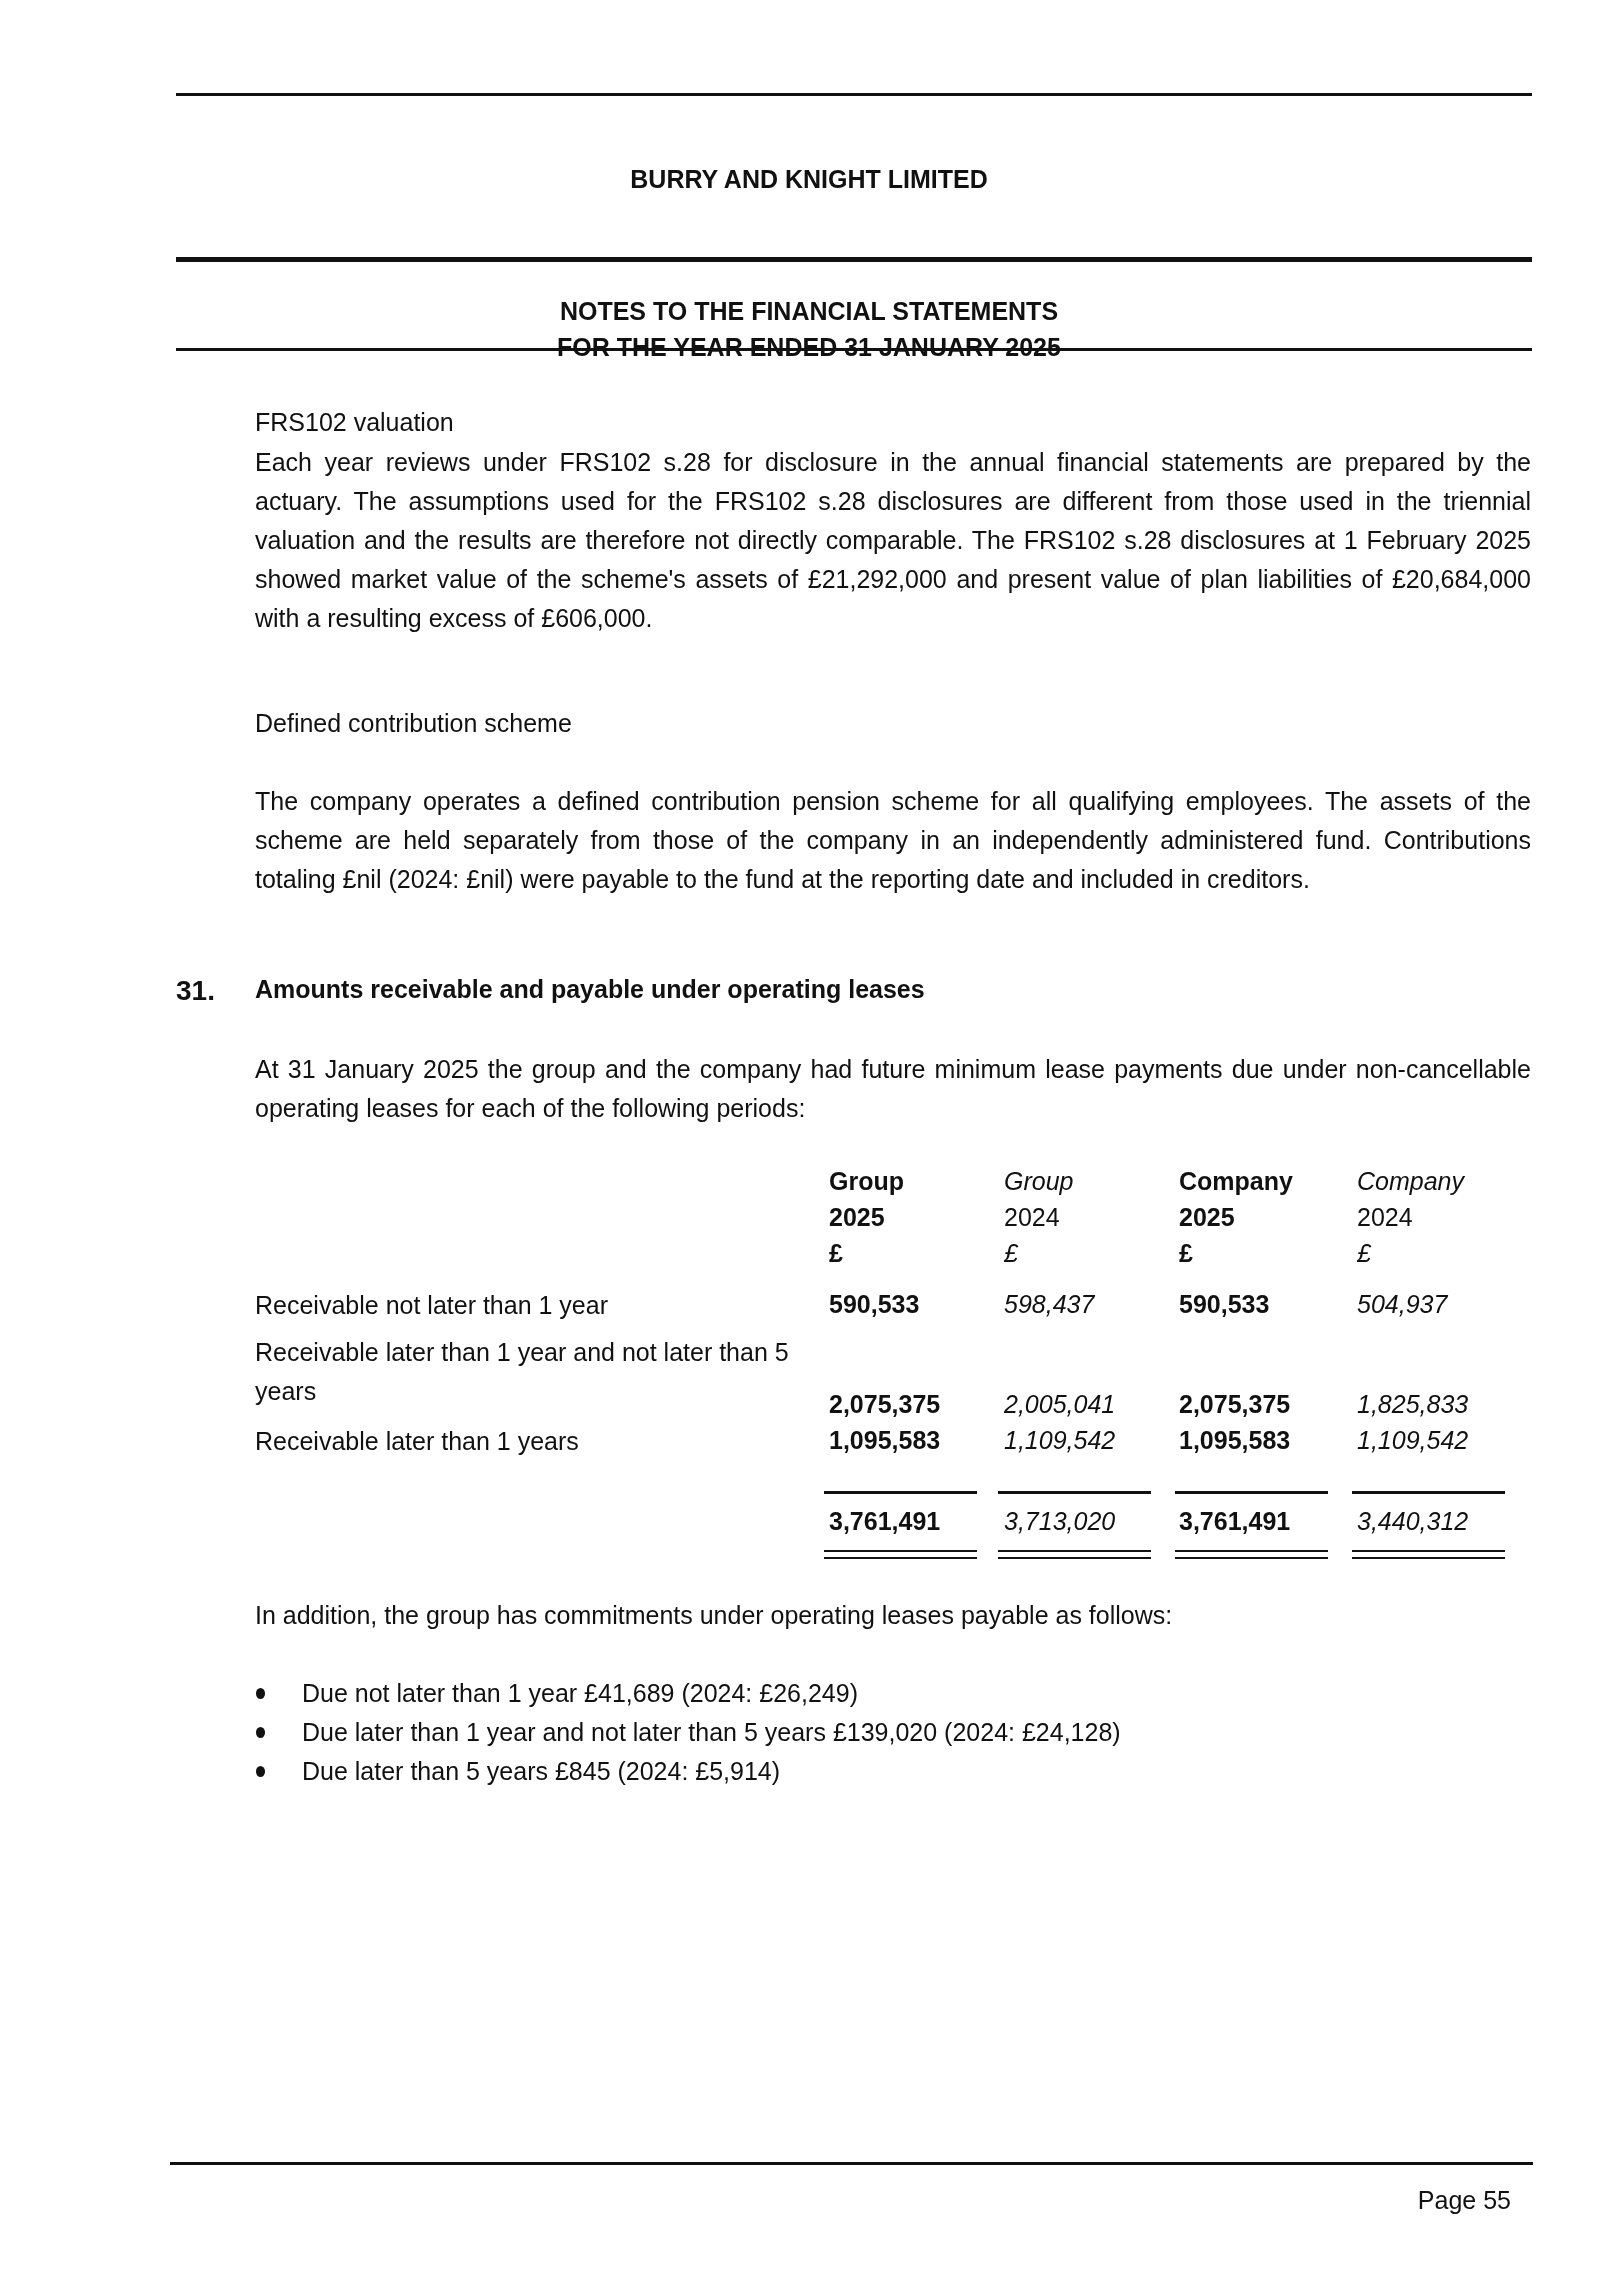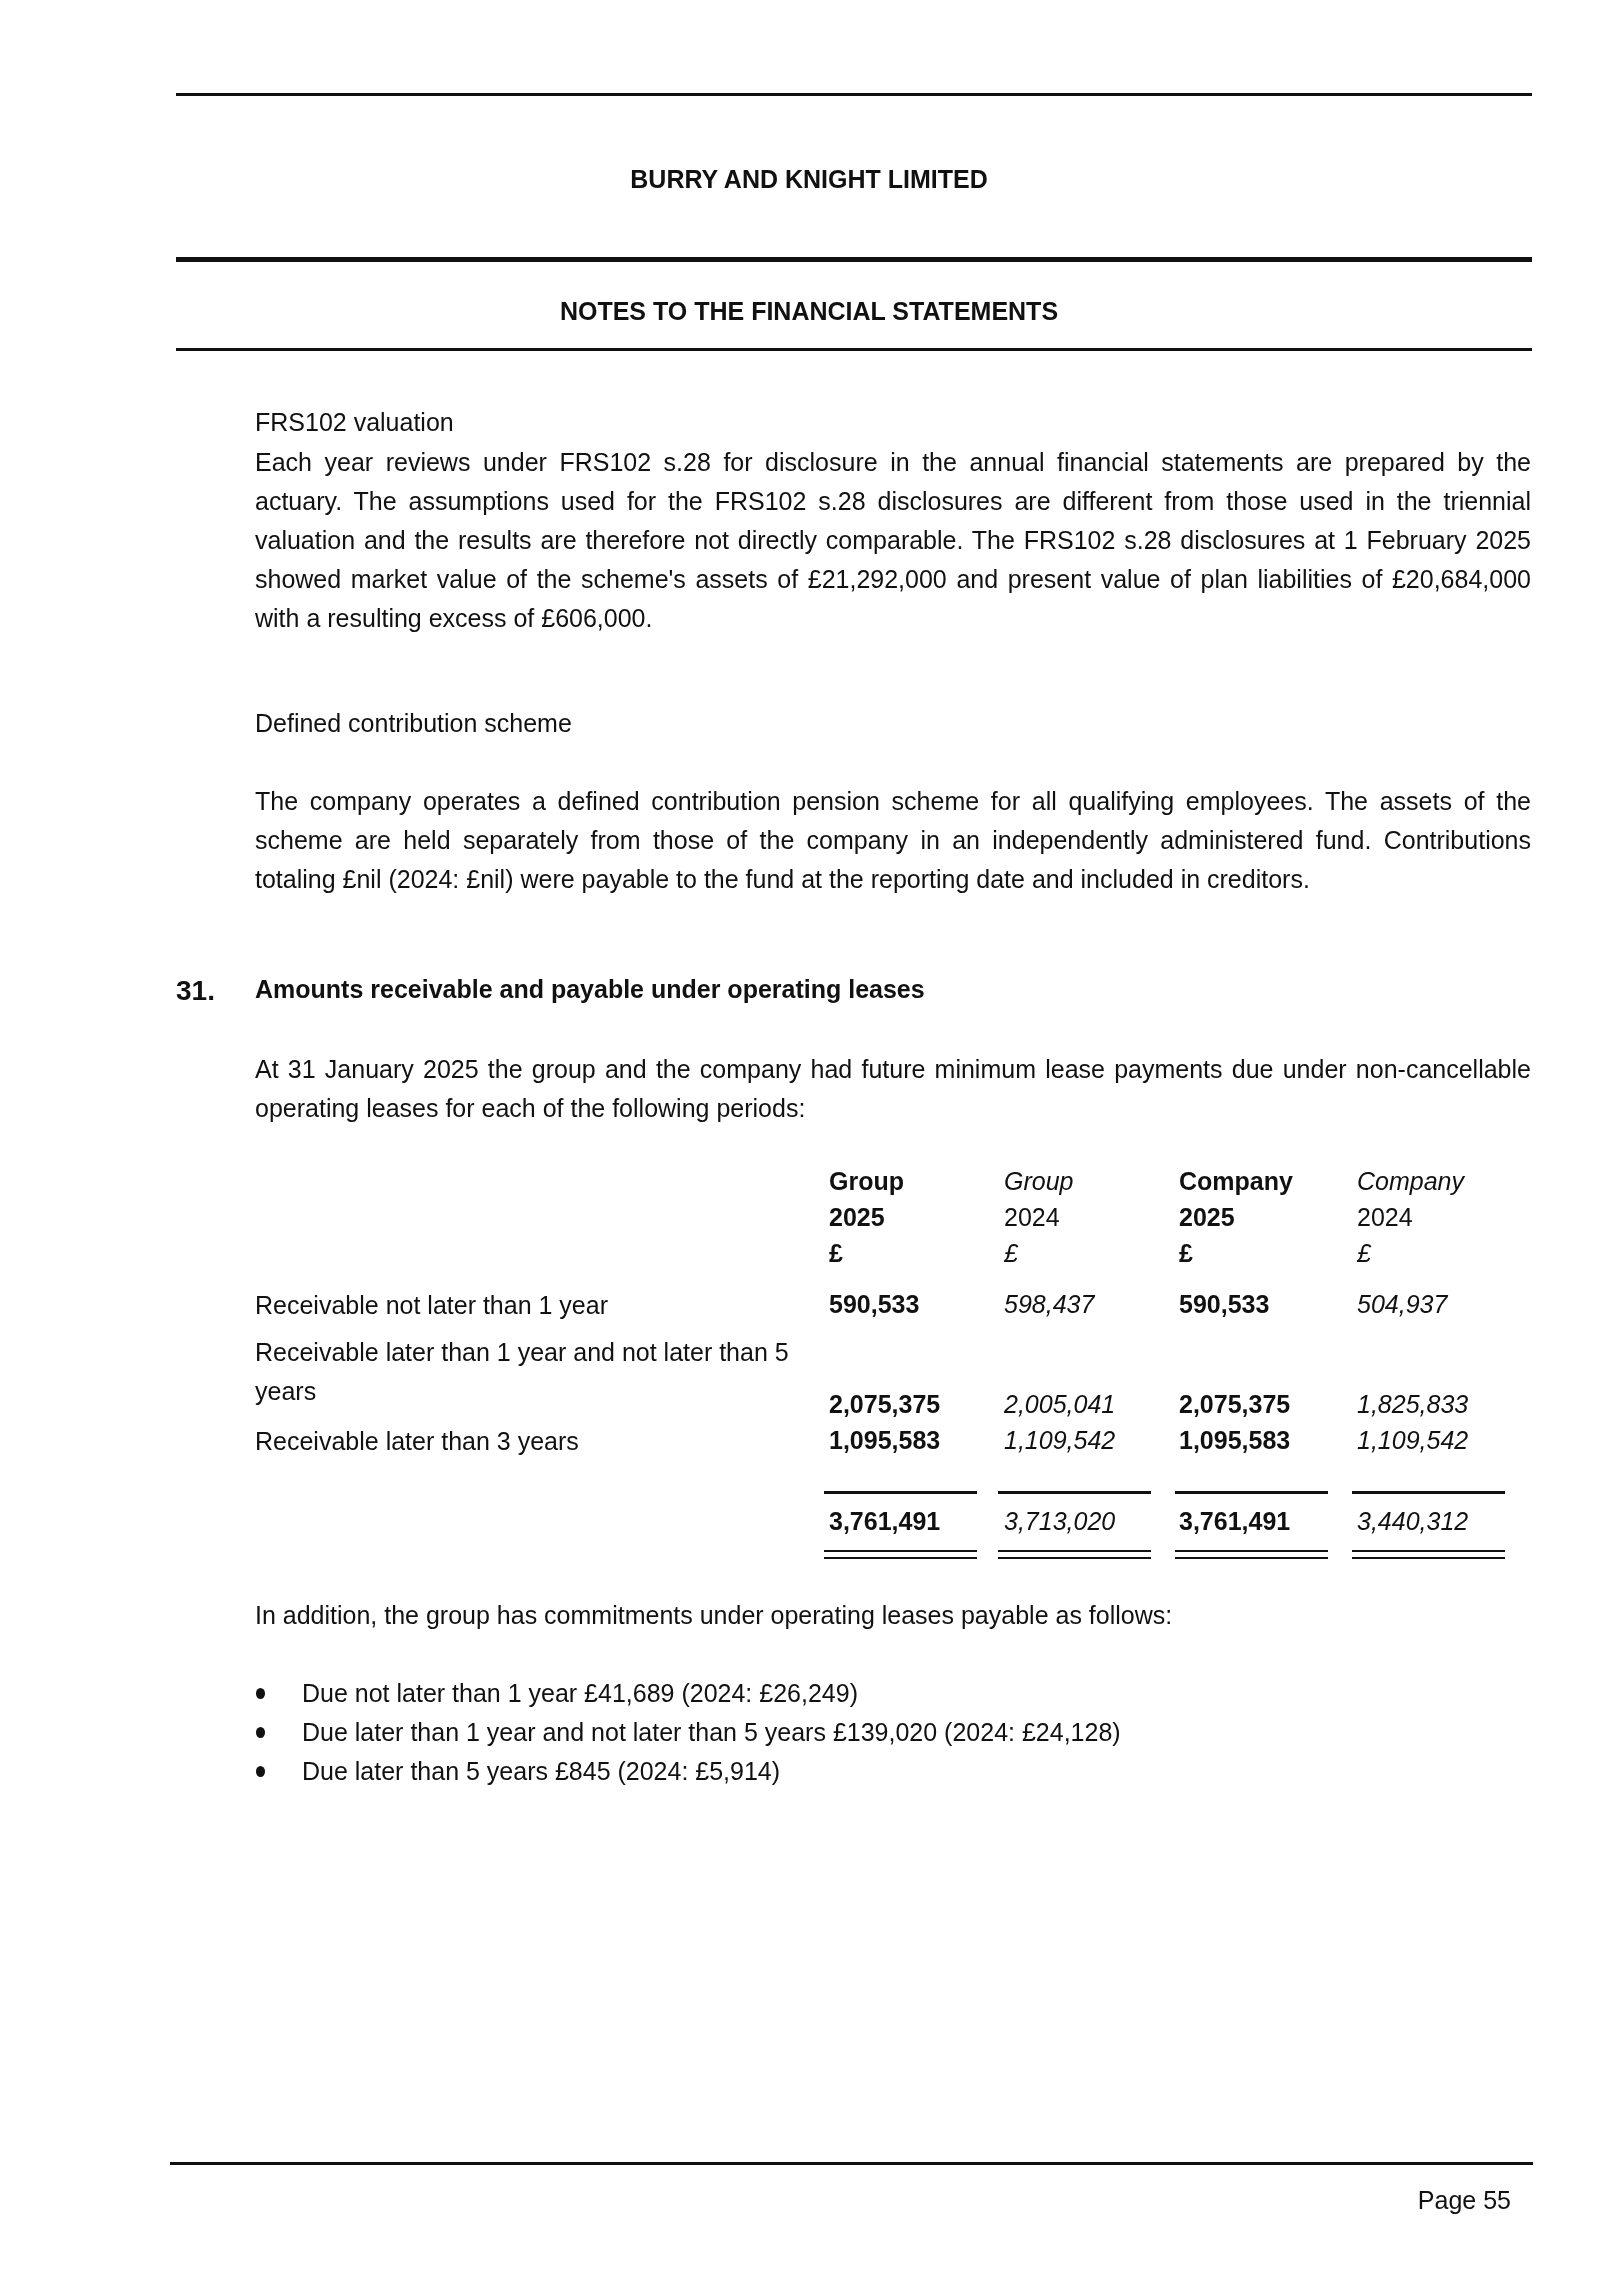--- a/index.html
+++ b/index.html
@@ -71,20 +71,21 @@
   .page-num { position: absolute; top: 2186px; right: 107px; font-size: 25px; }
 </style>
 </head>
 <body>
 
 <div class="rule rule-top"></div>
 <div class="company-name">BURRY AND KNIGHT LIMITED</div>
 <div class="rule rule-mid"></div>
 <div class="notes-title">
   <div>NOTES TO THE FINANCIAL STATEMENTS</div>
+  <div>FOR THE YEAR ENDED 31 JANUARY 2025</div>
 </div>
 <div class="rule rule-sub"></div>
 
 <div class="text sec-title">FRS102 valuation</div>
 <div class="text para para-last p1">Each year reviews under FRS102 s.28 for disclosure in the annual financial statements are prepared by the actuary. The assumptions used for the FRS102 s.28 disclosures are different from those used in the triennial valuation and the results are therefore not directly comparable. The FRS102 s.28 disclosures at 1 February 2025 showed market value of the scheme's assets of £21,292,000 and present value of plan liabilities of £20,684,000 with a resulting excess of £606,000.</div>
 
 <div class="text sec2-title">Defined contribution scheme</div>
 <div class="text para para-last p2">The company operates a defined contribution pension scheme for all qualifying employees. The assets of the scheme are held separately from those of the company in an independently administered fund. Contributions totaling £nil (2024: £nil) were payable to the fund at the reporting date and included in creditors.</div>
 
 <div class="note-num">31.</div>
@@ -107,21 +108,21 @@
   <div>£</div>
 </div>
 <div class="col c4 hdr">
   <div>Company</div>
   <div style="font-style:normal">2024</div>
   <div>£</div>
 </div>
 
 <div class="row-label r1">Receivable not later than 1 year</div>
 <div class="row-label r2">Receivable later than 1 year and not later than 5 years</div>
-<div class="row-label r3">Receivable later than 3 years</div>
+<div class="row-label r3">Receivable later than 1 years</div>
 
 <div class="col c1 v1">590,533</div>
 <div class="col c2 v1">598,437</div>
 <div class="col c3 v1">590,533</div>
 <div class="col c4 v1">504,937</div>
 
 <div class="col c1 v2">2,075,375</div>
 <div class="col c2 v2">2,005,041</div>
 <div class="col c3 v2">2,075,375</div>
 <div class="col c4 v2">1,825,833</div>

